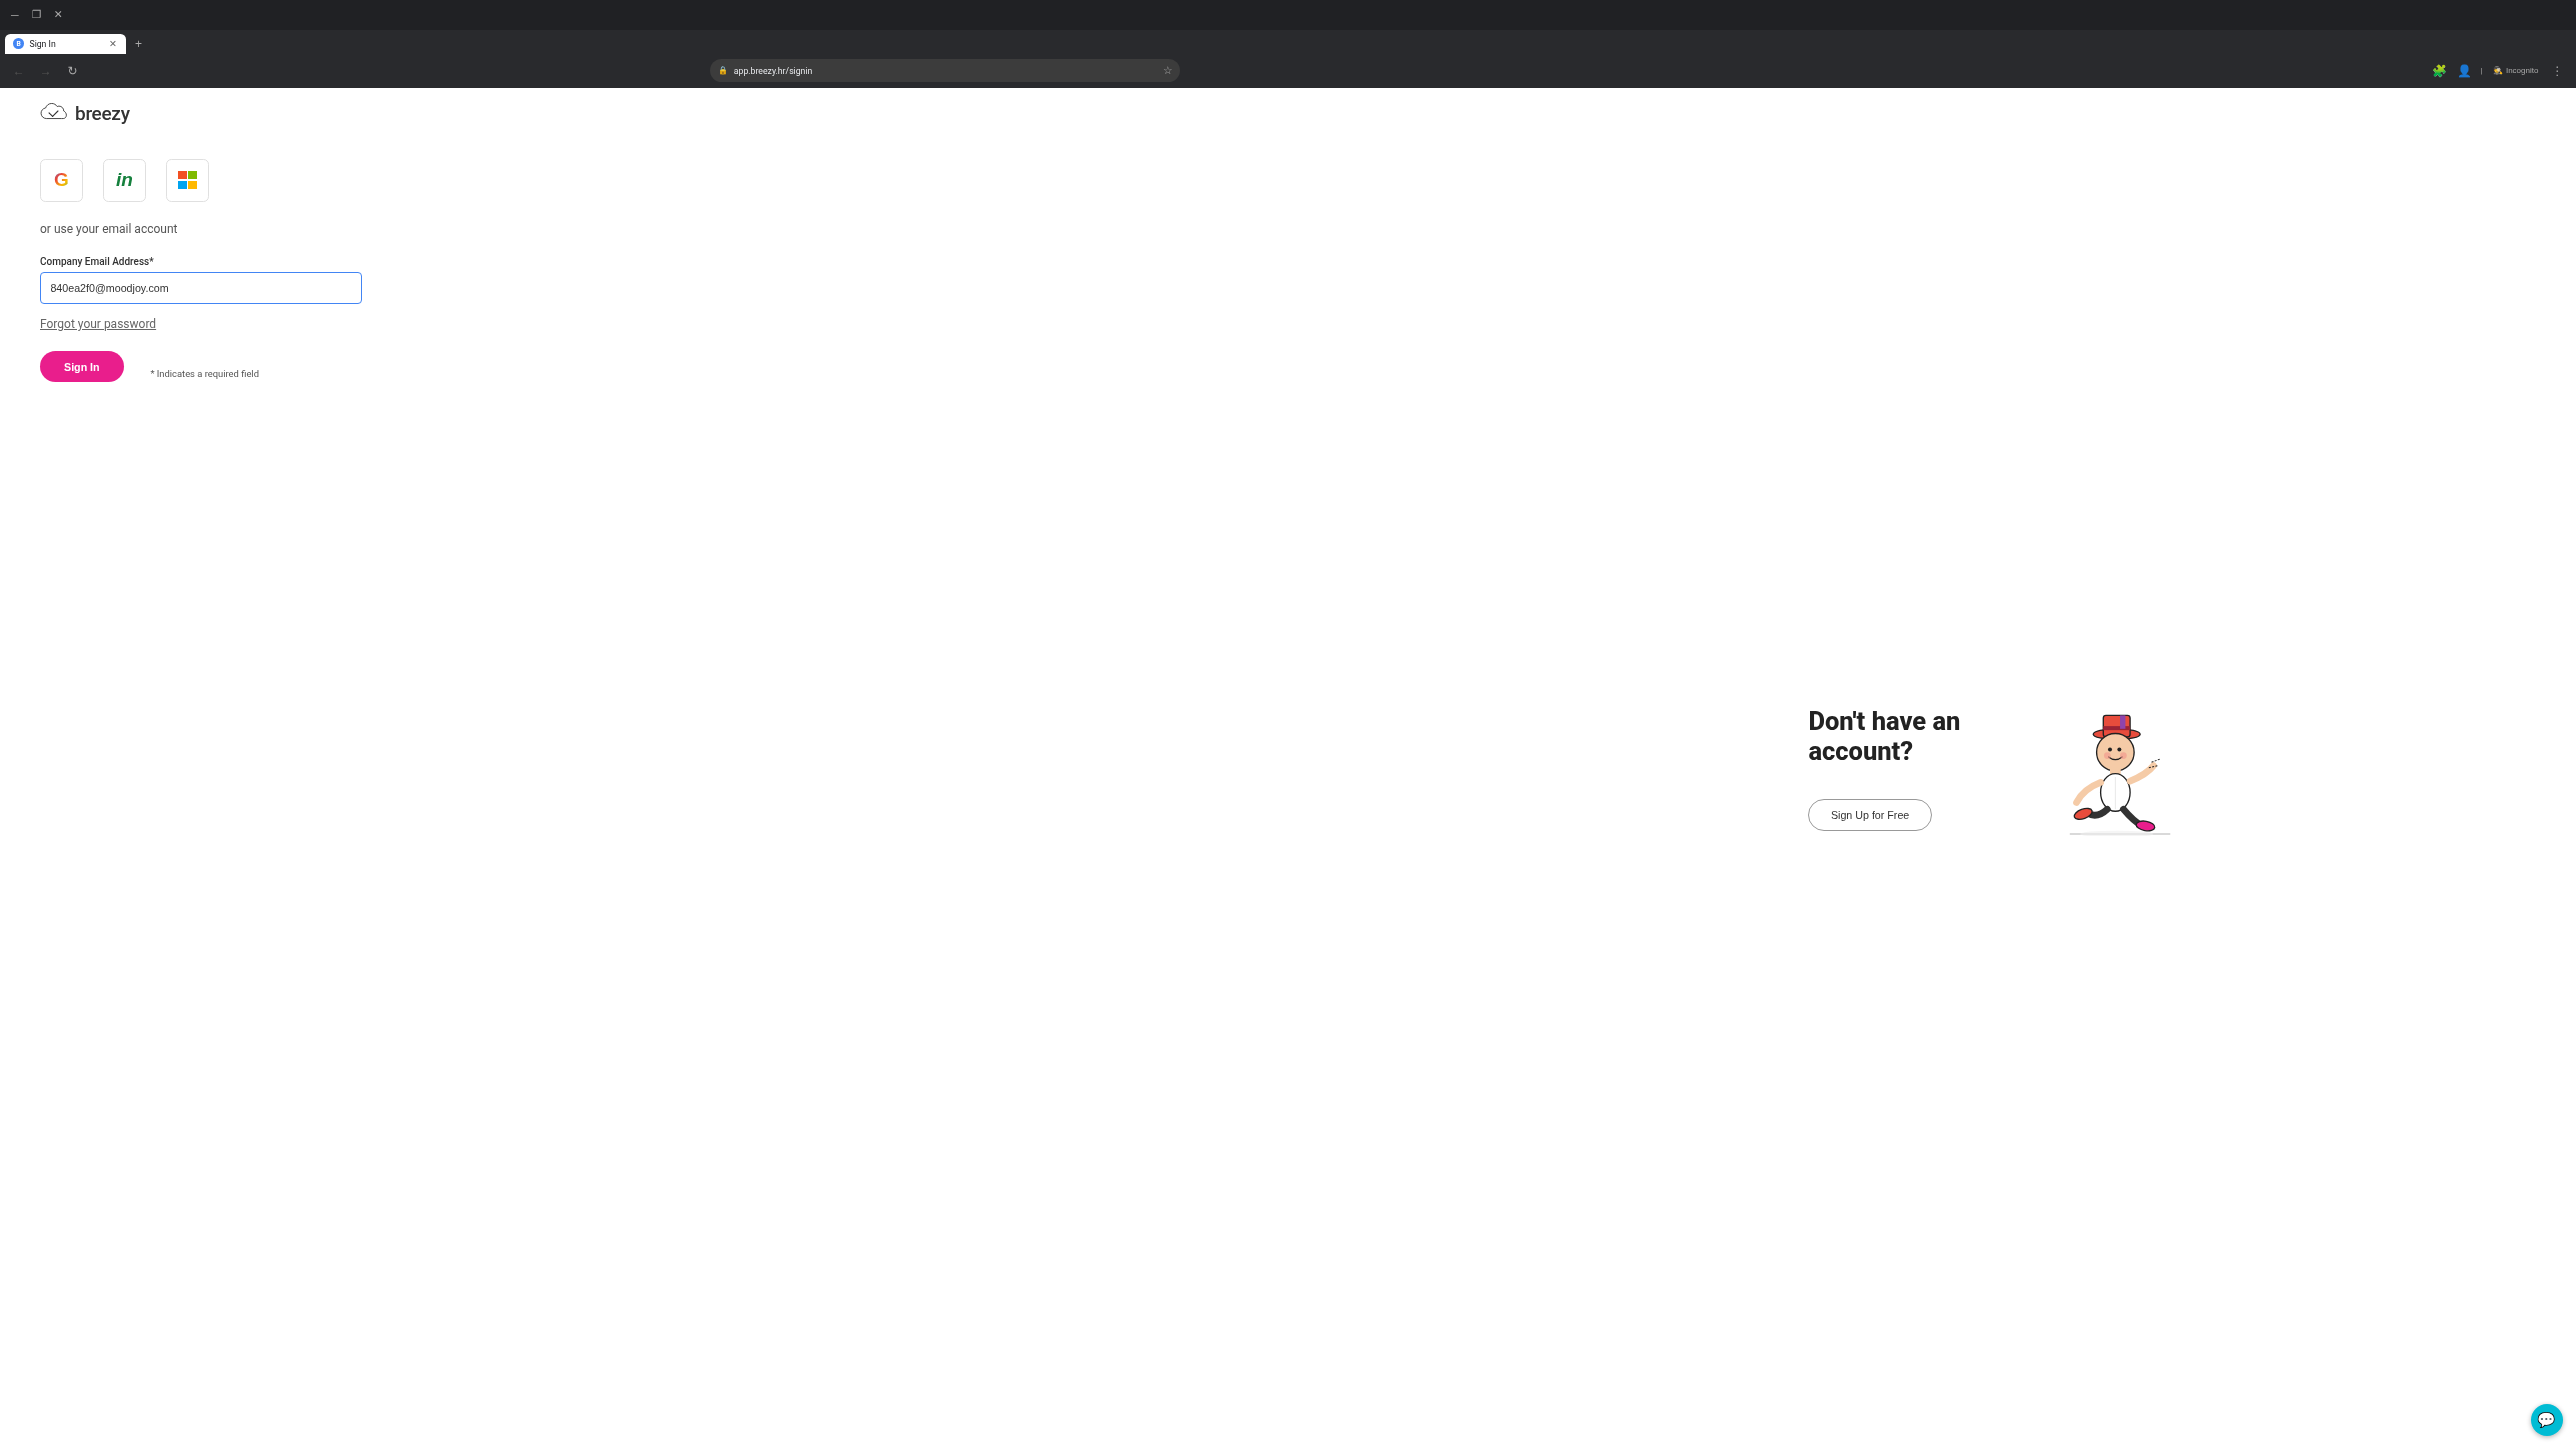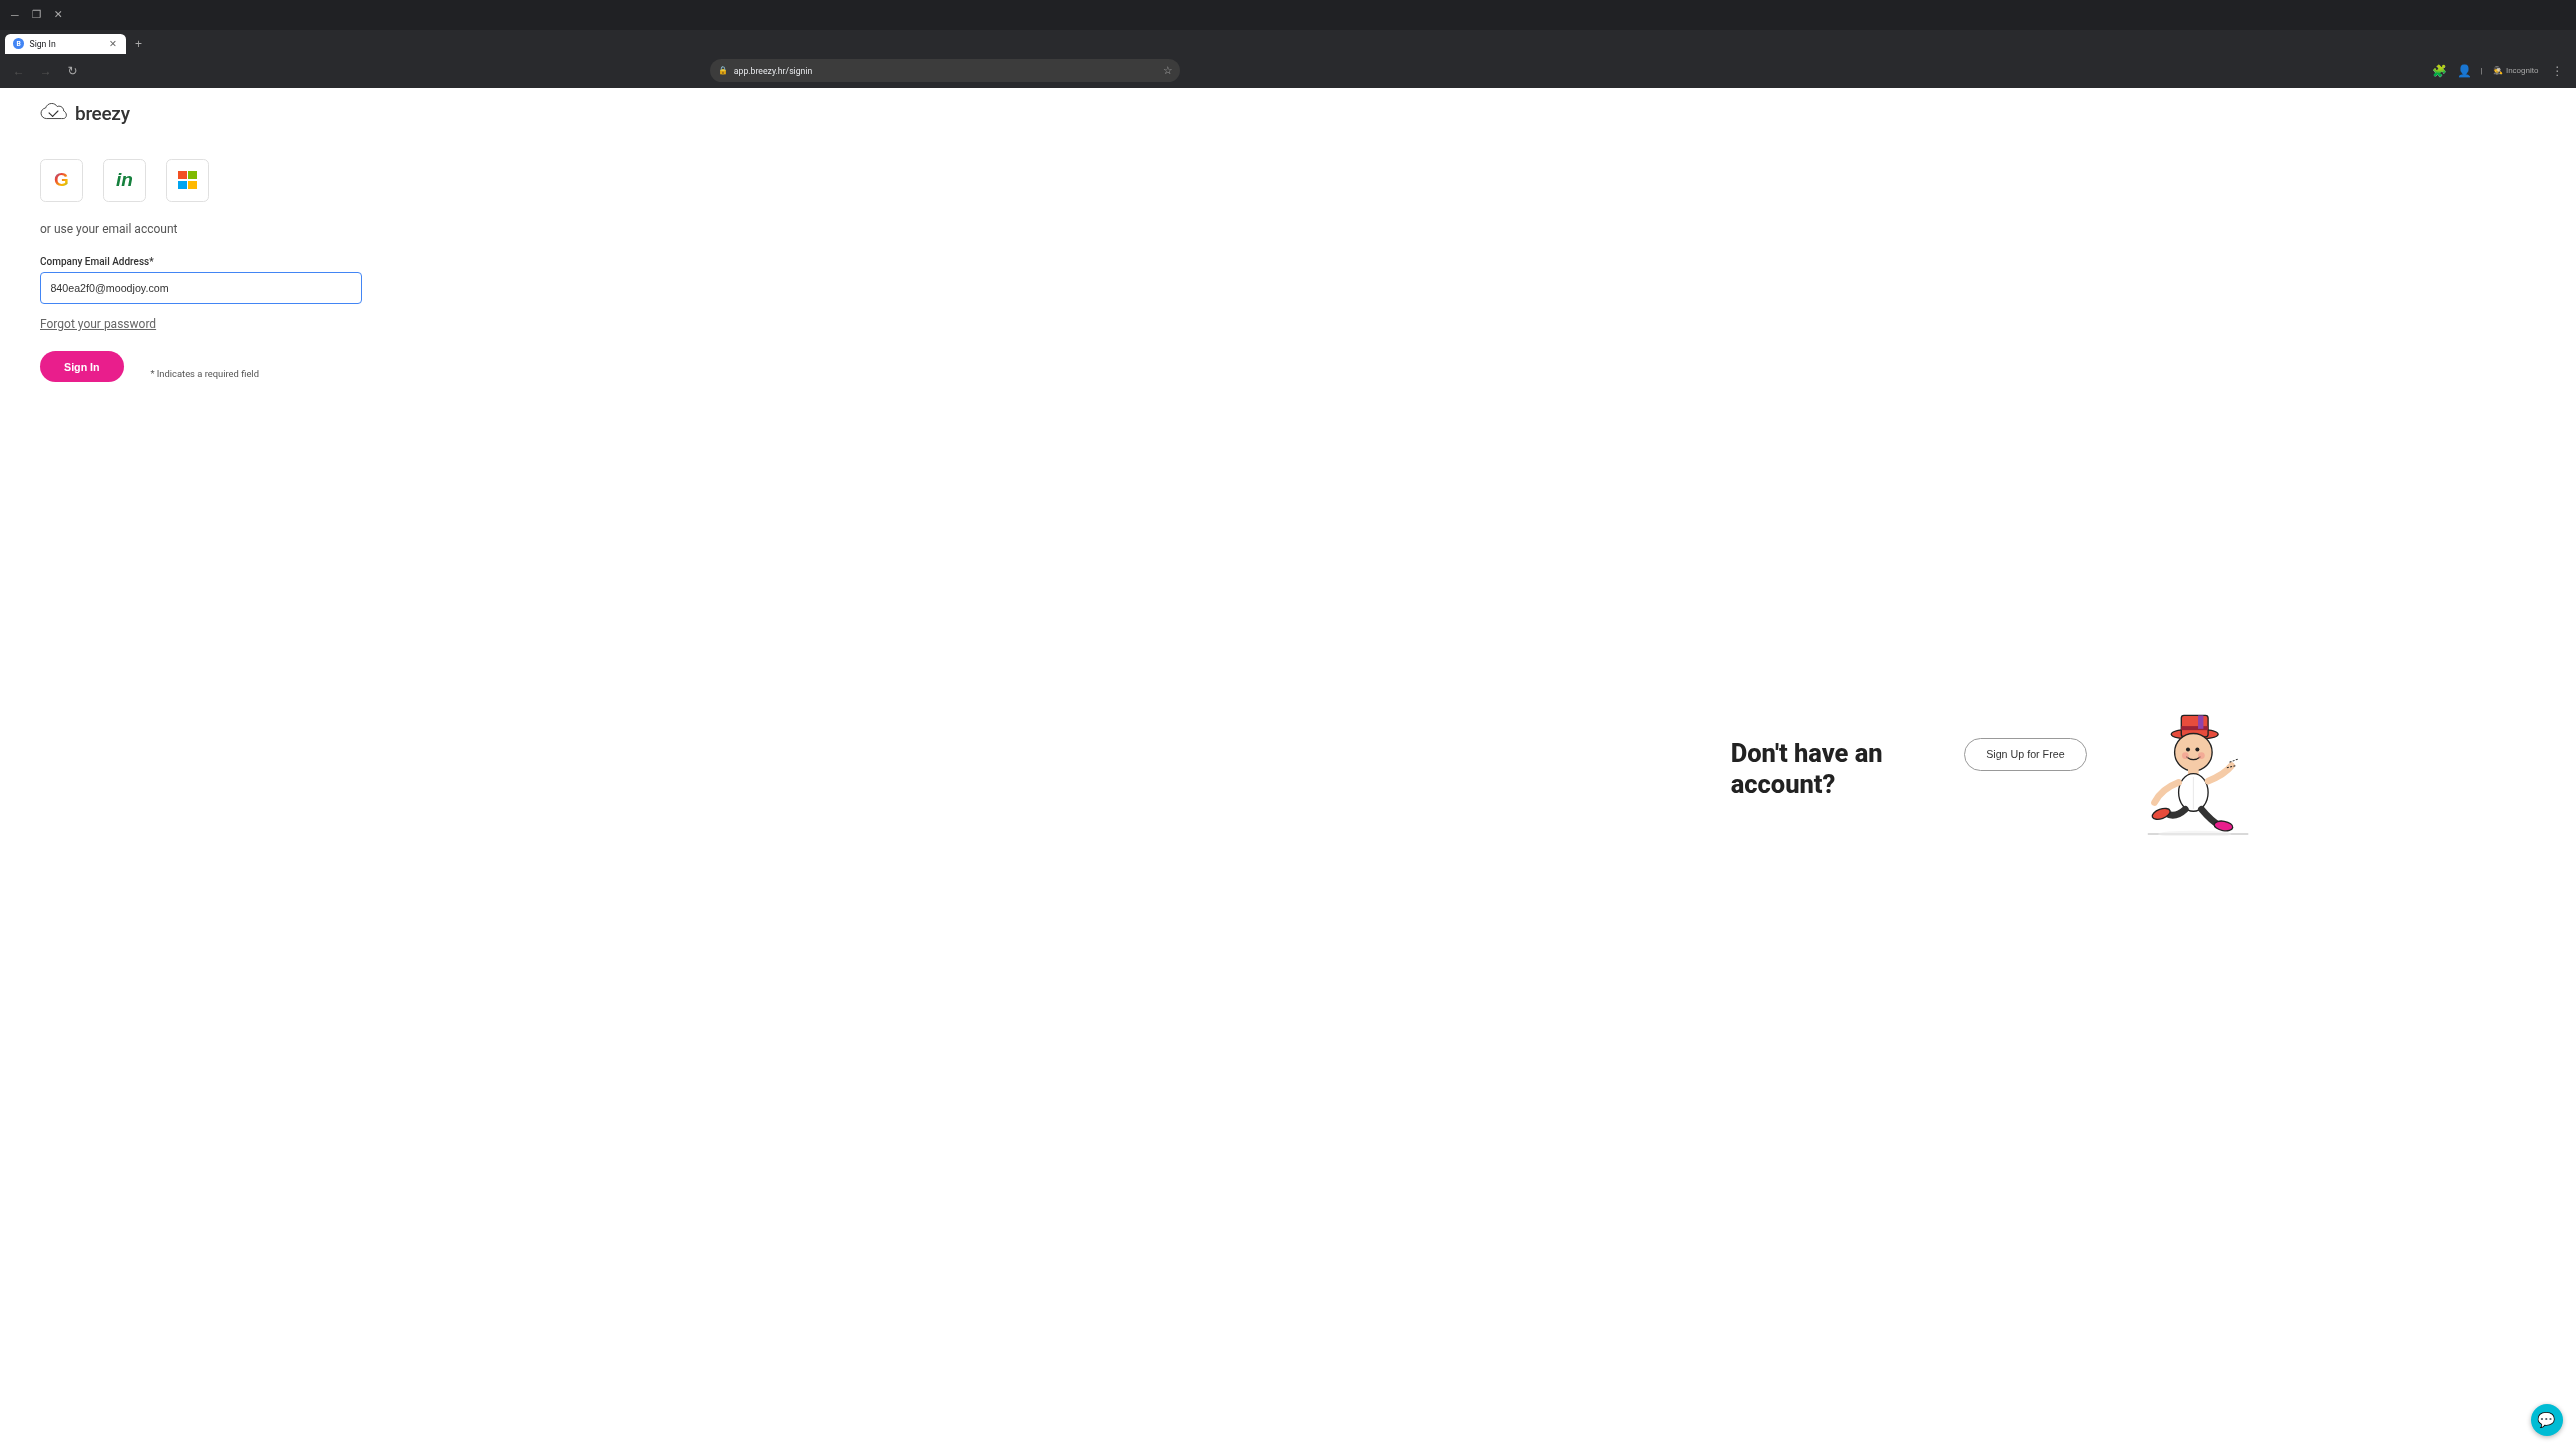--- a/index.html
+++ b/index.html
@@ -334,21 +334,21 @@
 
     .signin-row {
       display: flex;
       align-items: center;
       gap: 13.4px;
     }
 
     
     .cta-section {
       display: flex;
-      flex-direction: row;
+      flex-direction: column;
       align-items: flex-start;
       gap: 32px;
     }
 
     .cta-heading {
       font-size: 25.5px;
       font-weight: 800;
       color: #222;
       line-height: 1.2;
       max-width: 201px;

